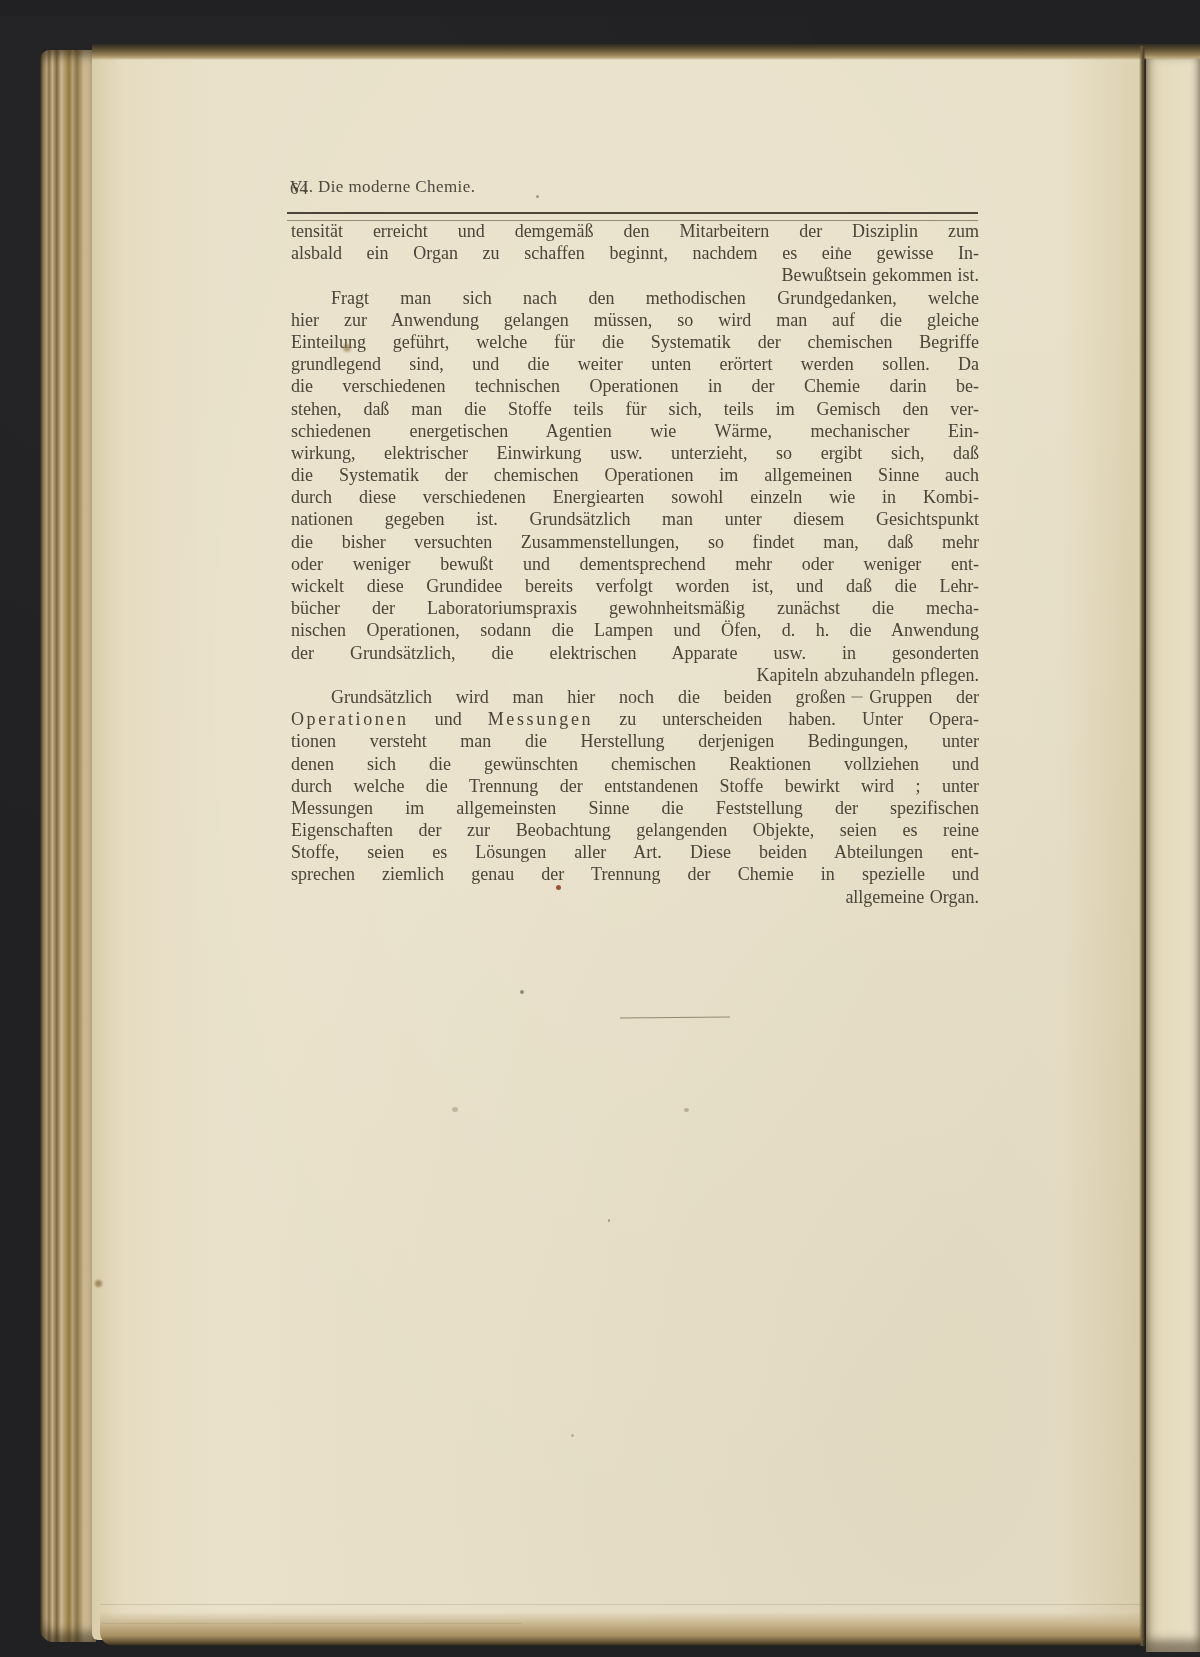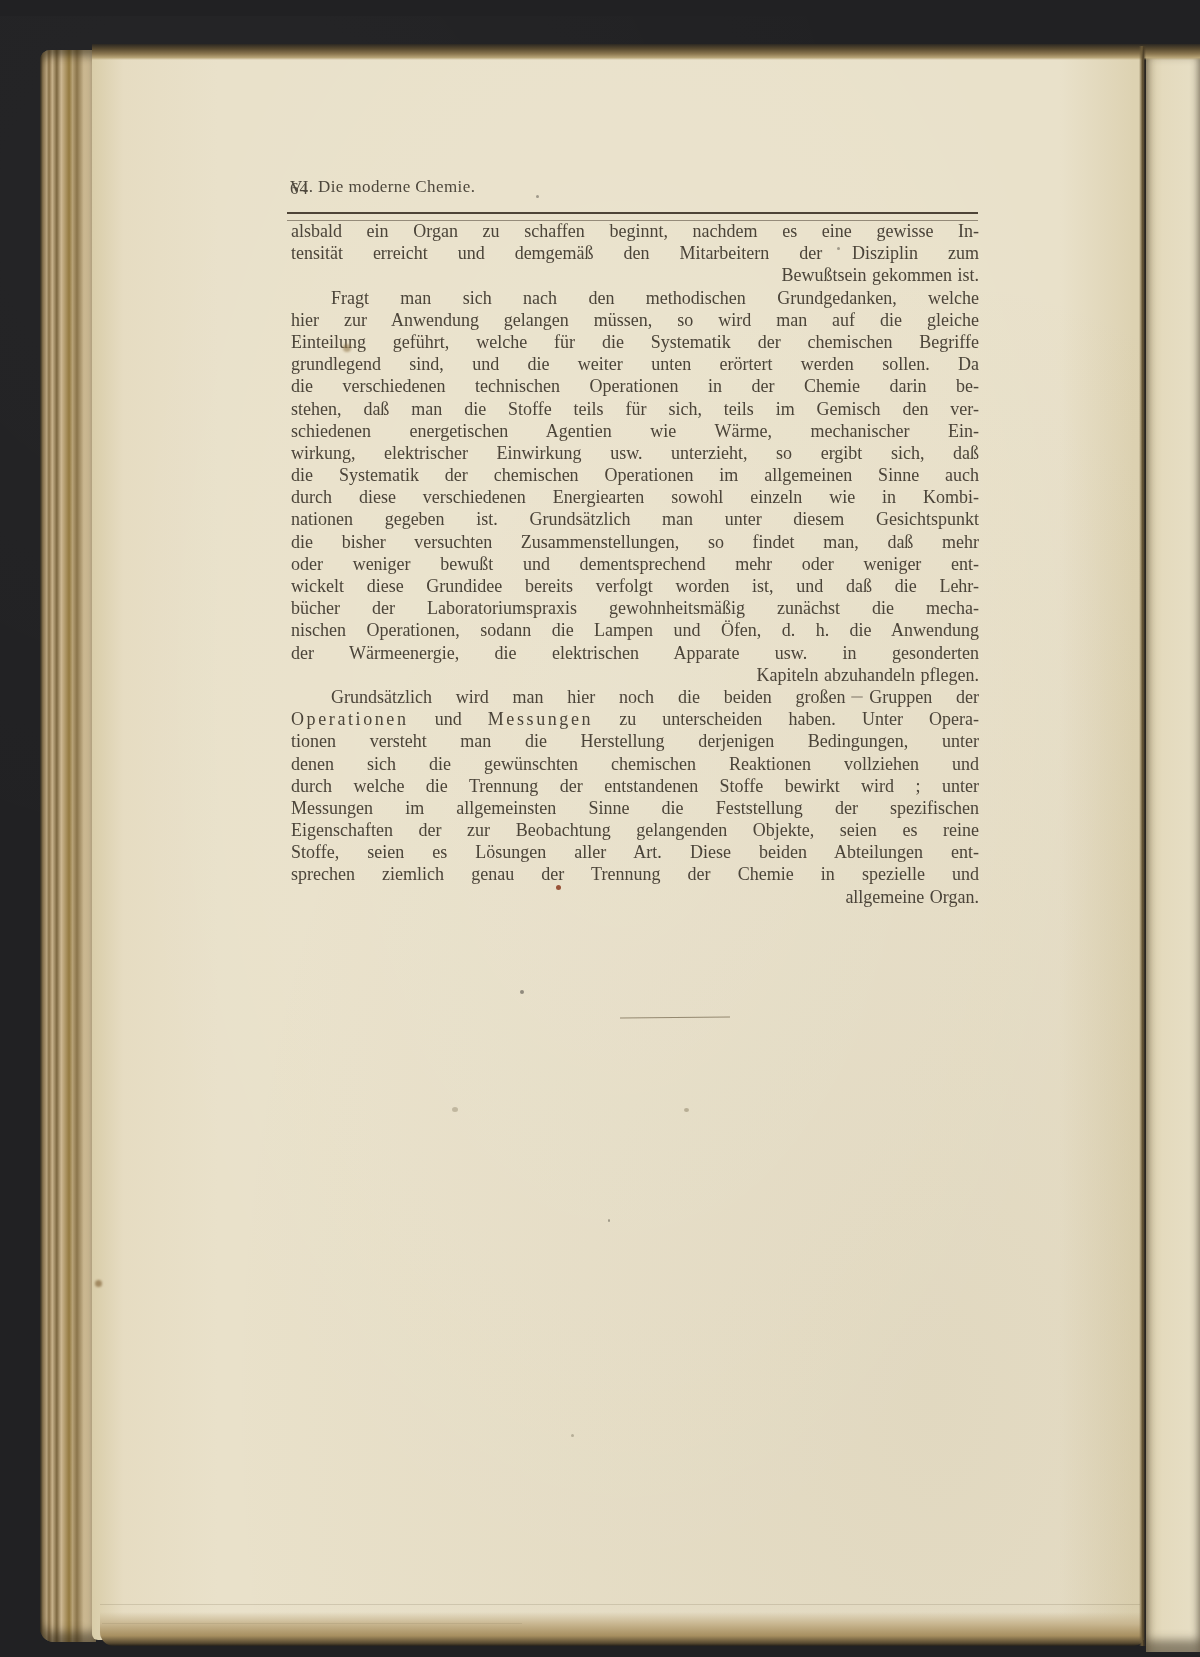--- a/index.html
+++ b/index.html
@@ -112,40 +112,40 @@
   <div class="page"></div>
   <div class="page-top-edge"></div>
   <div class="page-bottom-edge"></div>
   <div class="gutter"></div>
 
   <div class="pagenum">64</div>
   <div class="running">VI. Die moderne Chemie.</div>
   <div class="rule"></div>
 
   <div class="textblock" id="textblock">
+      <div class="line">tensität erreicht und demgemäß den Mitarbeitern der Disziplin zum</div>
       <div class="line">alsbald ein Organ zu schaffen beginnt, nachdem es eine gewisse In-</div>
-      <div class="line">tensität erreicht und demgemäß den Mitarbeitern der Disziplin zum</div>
       <div class="line end">Bewußtsein gekommen ist.</div>
       <div class="line indent">Fragt man sich nach den methodischen Grundgedanken, welche</div>
       <div class="line">hier zur Anwendung gelangen müssen, so wird man auf die gleiche</div>
       <div class="line">Einteilung geführt, welche für die Systematik der chemischen Begriffe</div>
       <div class="line">grundlegend sind, und die weiter unten erörtert werden sollen.  Da</div>
       <div class="line">die verschiedenen technischen Operationen in der Chemie darin be-</div>
       <div class="line">stehen, daß man die Stoffe teils für sich, teils im Gemisch den ver-</div>
       <div class="line">schiedenen energetischen Agentien wie Wärme, mechanischer Ein-</div>
       <div class="line">wirkung, elektrischer Einwirkung usw. unterzieht, so ergibt sich, daß</div>
       <div class="line">die Systematik der chemischen Operationen im allgemeinen Sinne auch</div>
       <div class="line">durch diese verschiedenen Energiearten sowohl einzeln wie in Kombi-</div>
       <div class="line">nationen gegeben ist.  Grundsätzlich man unter diesem Gesichtspunkt</div>
       <div class="line">die bisher versuchten Zusammenstellungen, so findet man, daß mehr</div>
       <div class="line">oder weniger bewußt und dementsprechend mehr oder weniger ent-</div>
       <div class="line">wickelt diese Grundidee bereits verfolgt worden ist, und daß die Lehr-</div>
       <div class="line">bücher der Laboratoriumspraxis gewohnheitsmäßig zunächst die mecha-</div>
       <div class="line">nischen Operationen, sodann die Lampen und Öfen, d. h. die Anwendung</div>
-      <div class="line">der Wärmeenergie, die elektrischen Apparate usw.  in gesonderten</div>
+      <div class="line">der Grundsätzlich, die elektrischen Apparate usw.  in gesonderten</div>
       <div class="line end">Kapiteln abzuhandeln pflegen.</div>
       <div class="line indent">Grundsätzlich wird man hier noch die beiden großen Gruppen der</div>
       <div class="line"><span class="sperr">Operationen</span> und <span class="sperr">Messungen</span> zu unterscheiden haben.  Unter Opera-</div>
       <div class="line">tionen versteht man die Herstellung derjenigen Bedingungen, unter</div>
       <div class="line">denen sich die gewünschten chemischen Reaktionen vollziehen und</div>
       <div class="line">durch welche die Trennung der entstandenen Stoffe bewirkt wird ; unter</div>
       <div class="line">Messungen im allgemeinsten Sinne die Feststellung der spezifischen</div>
       <div class="line">Eigenschaften der zur Beobachtung gelangenden Objekte, seien es reine</div>
       <div class="line">Stoffe, seien es Lösungen aller Art.  Diese beiden Abteilungen ent-</div>
       <div class="line">sprechen ziemlich genau der Trennung der Chemie in spezielle und</div>

